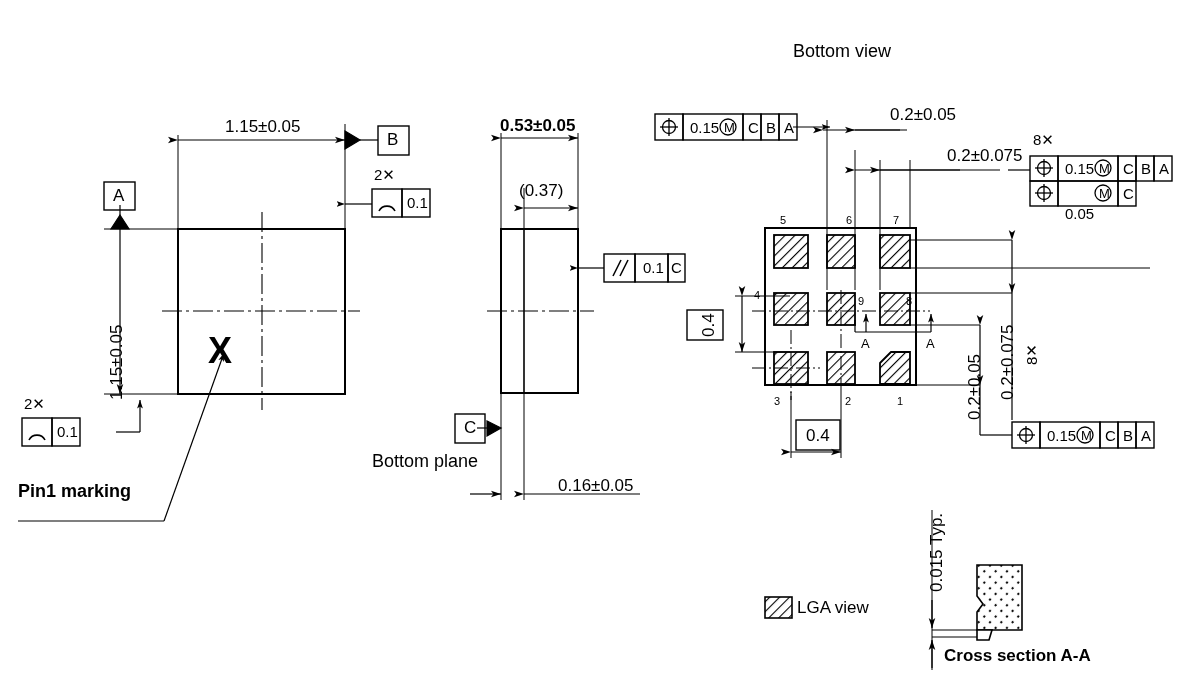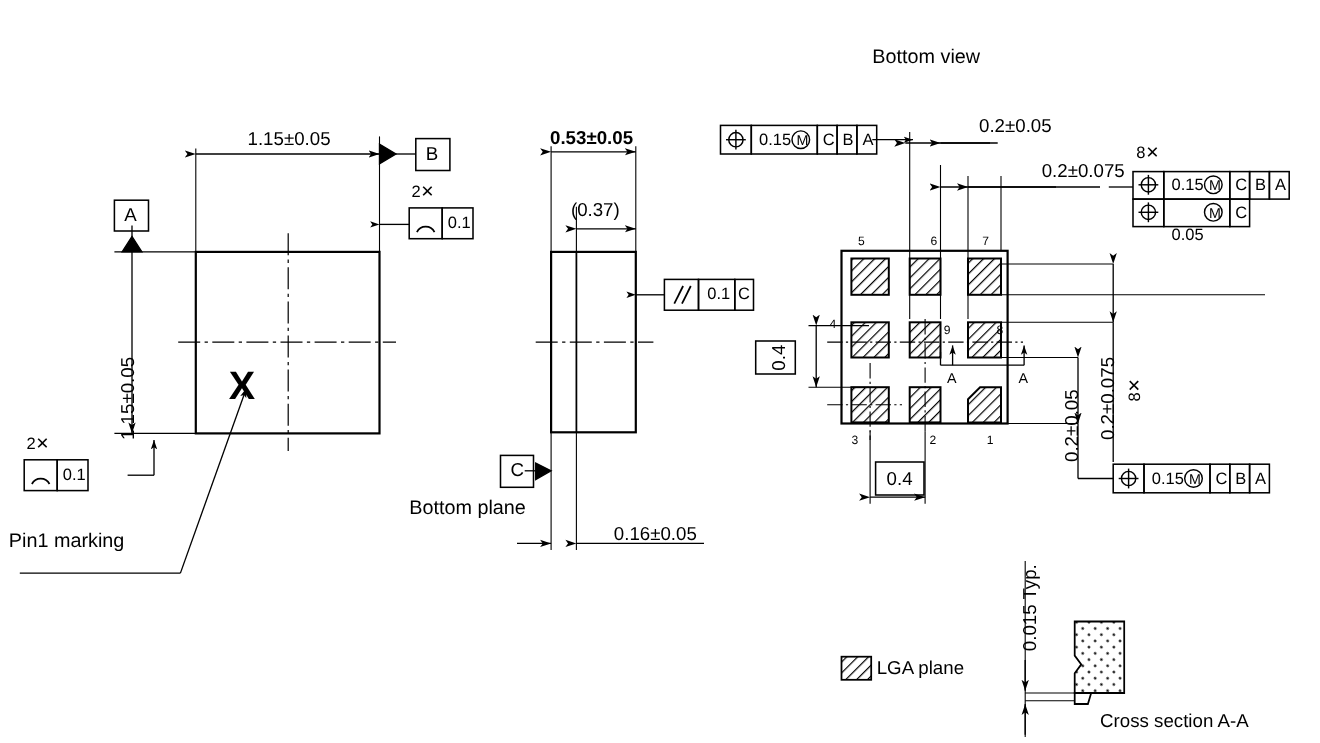--- a/index.html
+++ b/index.html
@@ -296,21 +296,21 @@
 
 <div class="lbl t17" style="left:225px;top:118px;">1.15±0.05</div>
 <div class="lbl t17 rot" style="left:108px;top:400px;transform:rotate(-90deg);">1.15±0.05</div>
 <div class="lbl t17" style="left:113px;top:187px;">A</div>
 <div class="lbl t17" style="left:387px;top:131px;">B</div>
 <div class="lbl t15" style="left:374px;top:167px;">2✕</div>
 <div class="lbl t15" style="left:24px;top:396px;">2✕</div>
 <div class="lbl t15" style="left:407px;top:195px;">0.1</div>
 <div class="lbl t15" style="left:57px;top:424px;">0.1</div>
 <div class="lbl" style="left:208px;top:333px;font-size:36px;font-weight:bold;">X</div>
-<div class="lbl t18" style="left:8px;top:482px;">Pin1 marking</div>
+<div class="lbl t18" style="left:18px;top:482px;font-weight:bold;">Pin1 marking</div>
 
 <div class="lbl t17" style="left:500px;top:117px;font-weight:bold;">0.53±0.05</div>
 <div class="lbl t17" style="left:519px;top:182px;">(0.37)</div>
 <div class="lbl t15" style="left:643px;top:260px;">0.1</div>
 <div class="lbl t15" style="left:671px;top:260px;">C</div>
 <div class="lbl t17" style="left:464px;top:419px;">C</div>
 <div class="lbl t18" style="left:372px;top:452px;">Bottom plane</div>
 <div class="lbl t17" style="left:558px;top:477px;">0.16±0.05</div>
 
 <div class="lbl t15" style="left:690px;top:120px;">0.15</div>
@@ -349,17 +349,17 @@
 <div class="lbl t11" style="left:754px;top:290px;">4</div>
 <div class="lbl t11" style="left:858px;top:296px;">9</div>
 <div class="lbl t11" style="left:906px;top:296px;">8</div>
 <div class="lbl t11" style="left:774px;top:396px;">3</div>
 <div class="lbl t11" style="left:845px;top:396px;">2</div>
 <div class="lbl t11" style="left:897px;top:396px;">1</div>
 
 <div class="lbl t13" style="left:861px;top:337px;">A</div>
 <div class="lbl t13" style="left:926px;top:337px;">A</div>
 
-<div class="lbl t17" style="left:797px;top:599px;">LGA plane</div>
+<div class="lbl t17" style="left:797px;top:599px;">LGA view</div>
 <div class="lbl t17 rot" style="left:928px;top:592px;transform:rotate(-90deg);">0.015 Typ.</div>
-<div class="lbl t17" style="left:1000px;top:647px;">Cross section A-A</div>
+<div class="lbl t17" style="left:944px;top:647px;font-weight:bold;">Cross section A-A</div>
 
 </div>
 
 </body></html>

